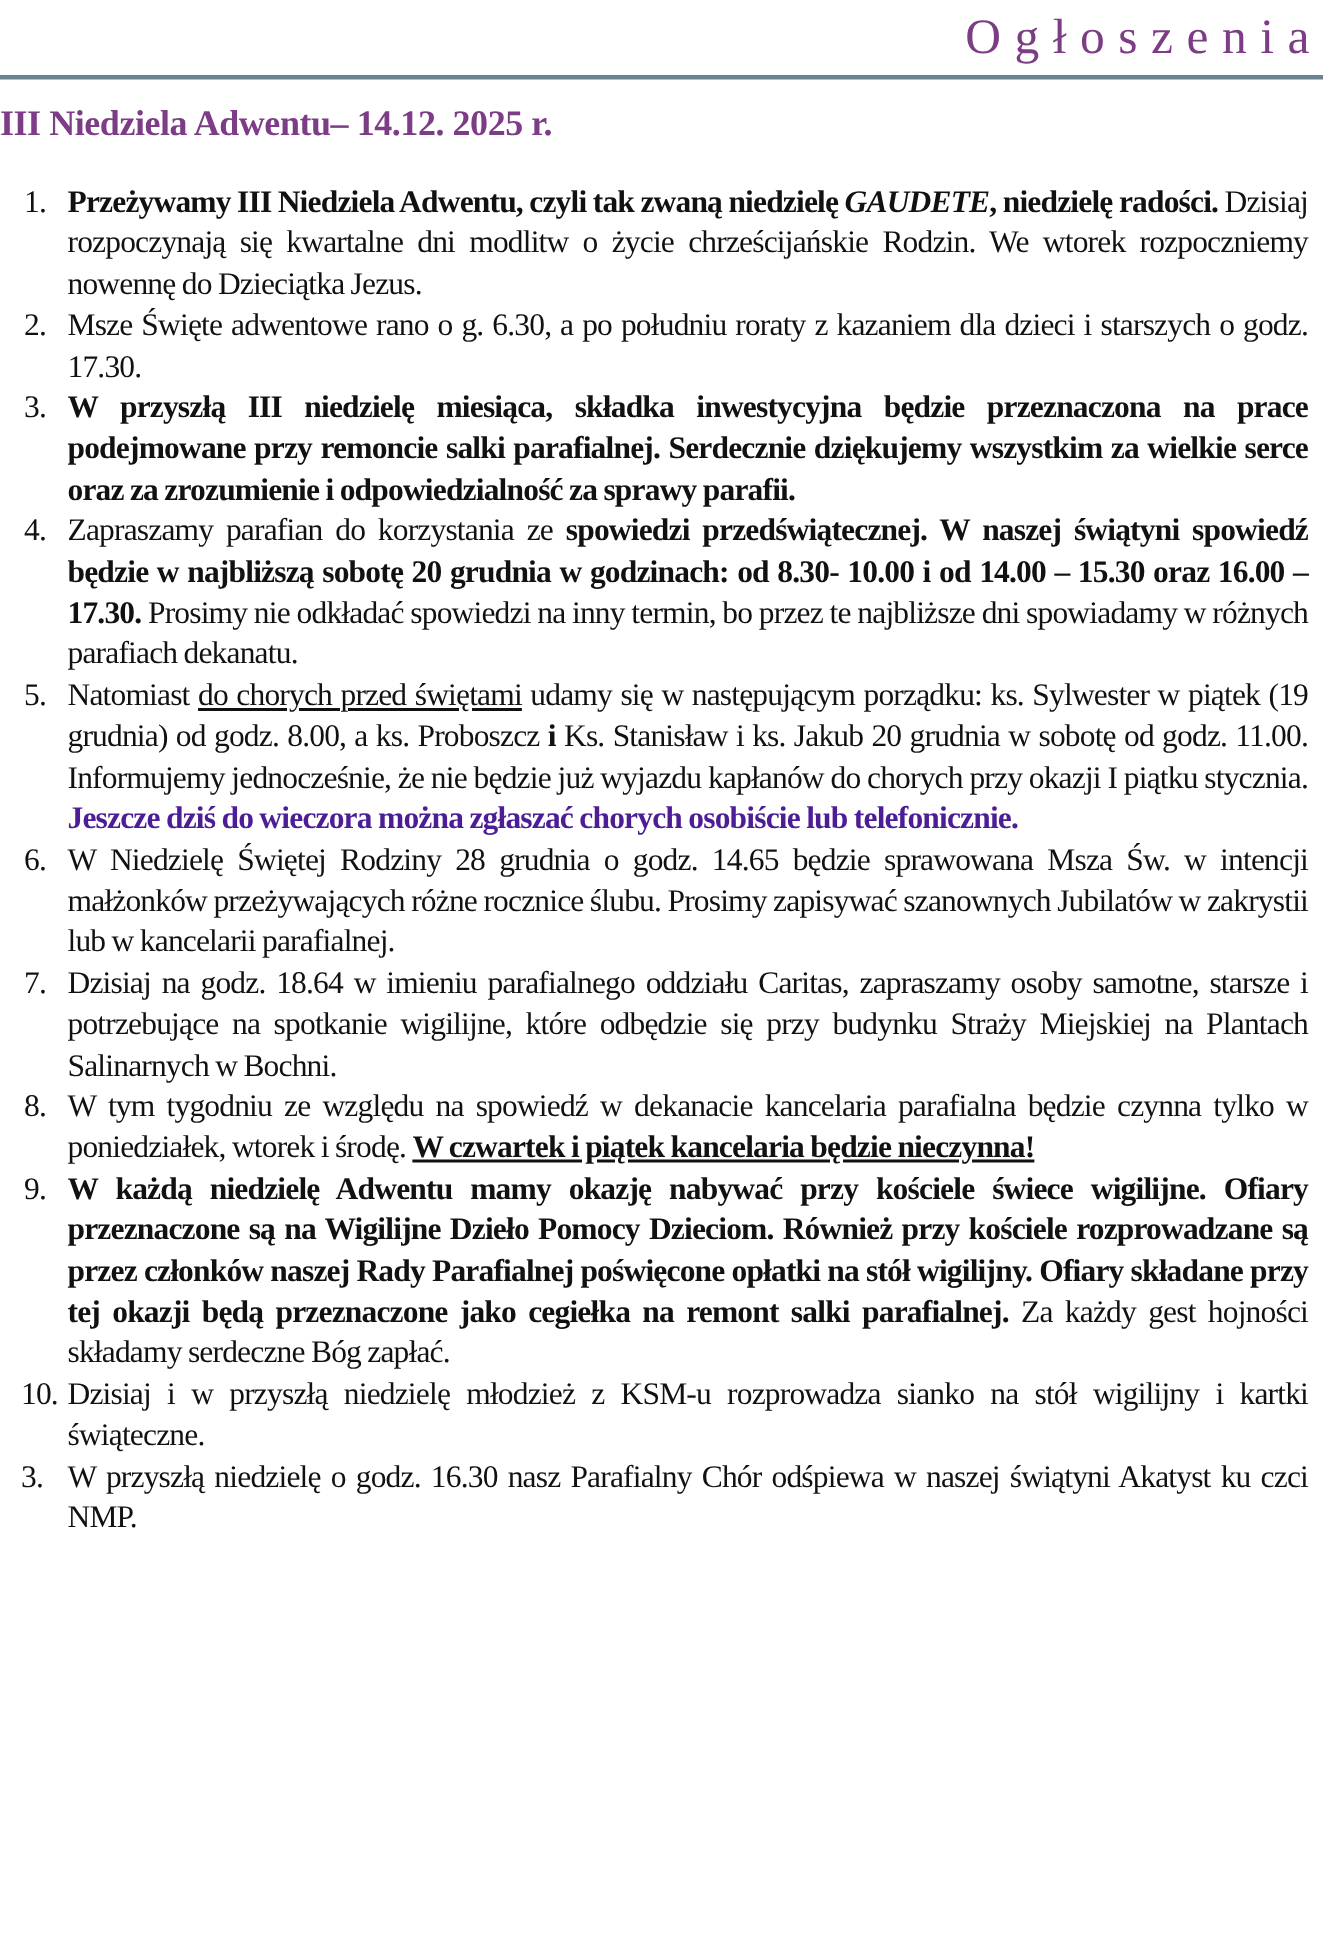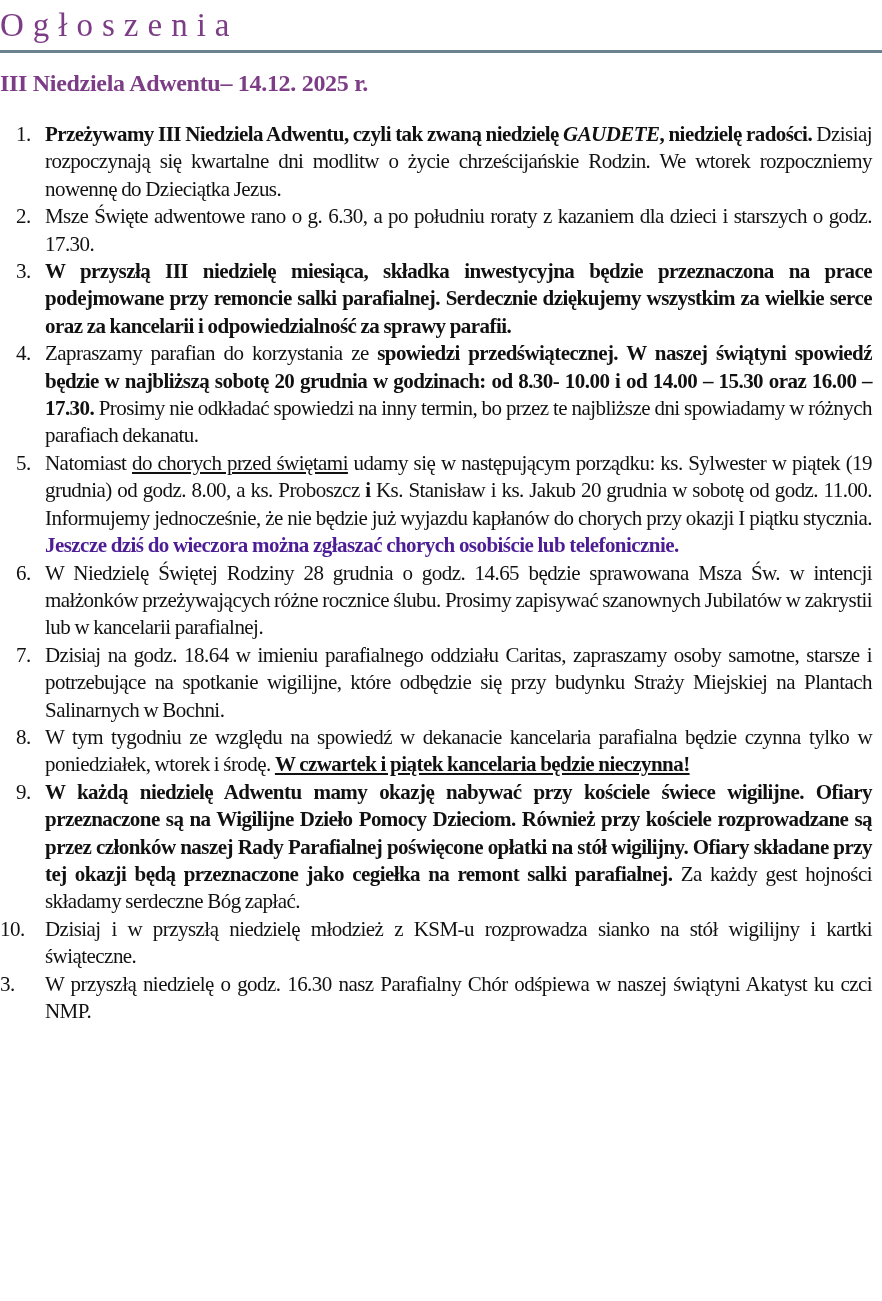--- a/index.html
+++ b/index.html
@@ -2,21 +2,21 @@
 <html><head>
 <meta charset="utf-8">
 <style>
   html, body { margin: 0; padding: 0; background: #ffffff; }
   body {
     width: 882px; height: 1301px; overflow: hidden;
     font-family: "Liberation Serif", "DejaVu Serif", serif;
     color: #111;
   }
   .header-title {
-    text-align: left;
+    text-align: right;
     color: #7d3c86;
     font-size: 33px;
     letter-spacing: 9px;
     padding-top: 4px;
     height: 42px;
     line-height: 42px;
   }
   .header-rule {
     height: 3px; background: #6a8390; margin-top: 4px;
   }
@@ -37,34 +37,34 @@
     word-spacing: -0.5px;
   }
   ol.list li {
     position: relative;
     padding-left: 45px;
     text-align: justify;
   }
   ol.list li .num {
     position: absolute; left: 16px; top: 0;
   }
-  ol.list li.wide .num { left: 0; }
+  ol.list li.wide .num { left: 14px; }
   .red { color: #4c1d95; font-weight: bold; }
 </style>
 </head>
 <body>
 
 <div class="header-title">Ogłoszenia</div>
 <div class="header-rule"></div>
 <div class="subtitle">III Niedziela Adwentu– 14.12. 2025 r.</div>
 
 <ol class="list" id="list">
     <li><span class="num">1.</span><span style="font-weight: bold;">Przeżywamy III Niedziela Adwentu, czyli tak zwaną niedzielę </span><span style="font-weight: bold; font-style: italic;">GAUDETE</span><span style="font-weight: bold;">, niedzielę radości.</span><span> Dzisiaj rozpoczynają się kwartalne dni modlitw o życie chrześcijańskie Rodzin. We wtorek rozpoczniemy nowennę do Dzieciątka Jezus.</span></li>
     <li><span class="num">2.</span><span>Msze Święte adwentowe rano o g. 6.30, a po południu roraty z kazaniem dla dzieci i starszych o godz. 17.30.</span></li>
-    <li><span class="num">3.</span><span style="font-weight: bold;">W przyszłą III niedzielę miesiąca, składka inwestycyjna będzie przeznaczona na prace podejmowane przy remoncie salki parafialnej. Serdecznie dziękujemy wszystkim za wielkie serce oraz za kancelarii i odpowiedzialność za sprawy parafii.</span></li>
+    <li><span class="num">3.</span><span style="font-weight: bold;">W przyszłą III niedzielę miesiąca, składka inwestycyjna będzie przeznaczona na prace podejmowane przy remoncie salki parafialnej. Serdecznie dziękujemy wszystkim za wielkie serce oraz za zrozumienie i odpowiedzialność za sprawy parafii.</span></li>
     <li><span class="num">4.</span><span>Zapraszamy parafian do korzystania ze </span><span style="font-weight: bold;">spowiedzi przedświątecznej. W naszej świątyni spowiedź będzie w najbliższą sobotę 20 grudnia w godzinach:  od 8.30- 10.00 i od 14.00 – 15.30 oraz 16.00 – 17.30.</span><span> Prosimy nie odkładać spowiedzi na inny termin, bo przez te najbliższe dni spowiadamy w różnych parafiach dekanatu.</span></li>
     <li><span class="num">5.</span><span>Natomiast </span><span style="text-decoration: underline;">do chorych przed świętami</span><span> udamy się w następującym porządku: ks. Sylwester w piątek (19 grudnia) od godz. 8.00, a ks. Proboszcz </span><span style="font-weight: bold;">i</span><span> Ks. Stanisław i ks. Jakub 20 grudnia w sobotę od godz. 11.00. Informujemy jednocześnie, że nie będzie już wyjazdu kapłanów do chorych przy okazji I piątku stycznia. </span><span class="red" style="font-style: normal; text-decoration: none;">Jeszcze dziś do wieczora można zgłaszać chorych osobiście lub telefonicznie</span><span class="red" style="font-style: normal; text-decoration: none;">.</span></li>
     <li><span class="num">6.</span><span>W Niedzielę Świętej Rodziny 28 grudnia o godz. 14.65 będzie sprawowana Msza Św. w intencji małżonków przeżywających różne rocznice ślubu. Prosimy zapisywać szanownych Jubilatów w zakrystii lub w kancelarii parafialnej.</span></li>
     <li><span class="num">7.</span><span>Dzisiaj na godz. 18.64 w imieniu parafialnego oddziału Caritas, zapraszamy osoby samotne, starsze i potrzebujące na spotkanie wigilijne, które odbędzie się przy budynku Straży Miejskiej na Plantach Salinarnych w Bochni.</span></li>
     <li><span class="num">8.</span><span>W tym tygodniu ze względu na spowiedź w dekanacie kancelaria parafialna będzie czynna tylko w poniedziałek, wtorek i środę. </span><span style="font-weight: bold; text-decoration: underline;">W czwartek i piątek kancelaria będzie nieczynna!</span></li>
     <li><span class="num">9.</span><span style="font-weight: bold;">W każdą niedzielę Adwentu mamy okazję nabywać przy kościele świece wigilijne. Ofiary przeznaczone są na Wigilijne Dzieło Pomocy Dzieciom. Również przy kościele rozprowadzane są przez członków naszej Rady Parafialnej poświęcone opłatki na stół wigilijny. Ofiary składane przy tej okazji będą przeznaczone jako cegiełka na remont salki parafialnej.</span><span> Za każdy gest hojności składamy serdeczne Bóg zapłać.</span></li>
     <li class="wide"><span class="num">10.</span><span>Dzisiaj i w przyszłą niedzielę młodzież z KSM-u rozprowadza sianko na stół wigilijny i kartki świąteczne.</span></li>
     <li class="wide"><span class="num">3.</span><span>W przyszłą niedzielę o godz. 16.30 nasz Parafialny Chór odśpiewa w naszej świątyni Akatyst ku czci NMP.</span></li>
   </ol>
 

